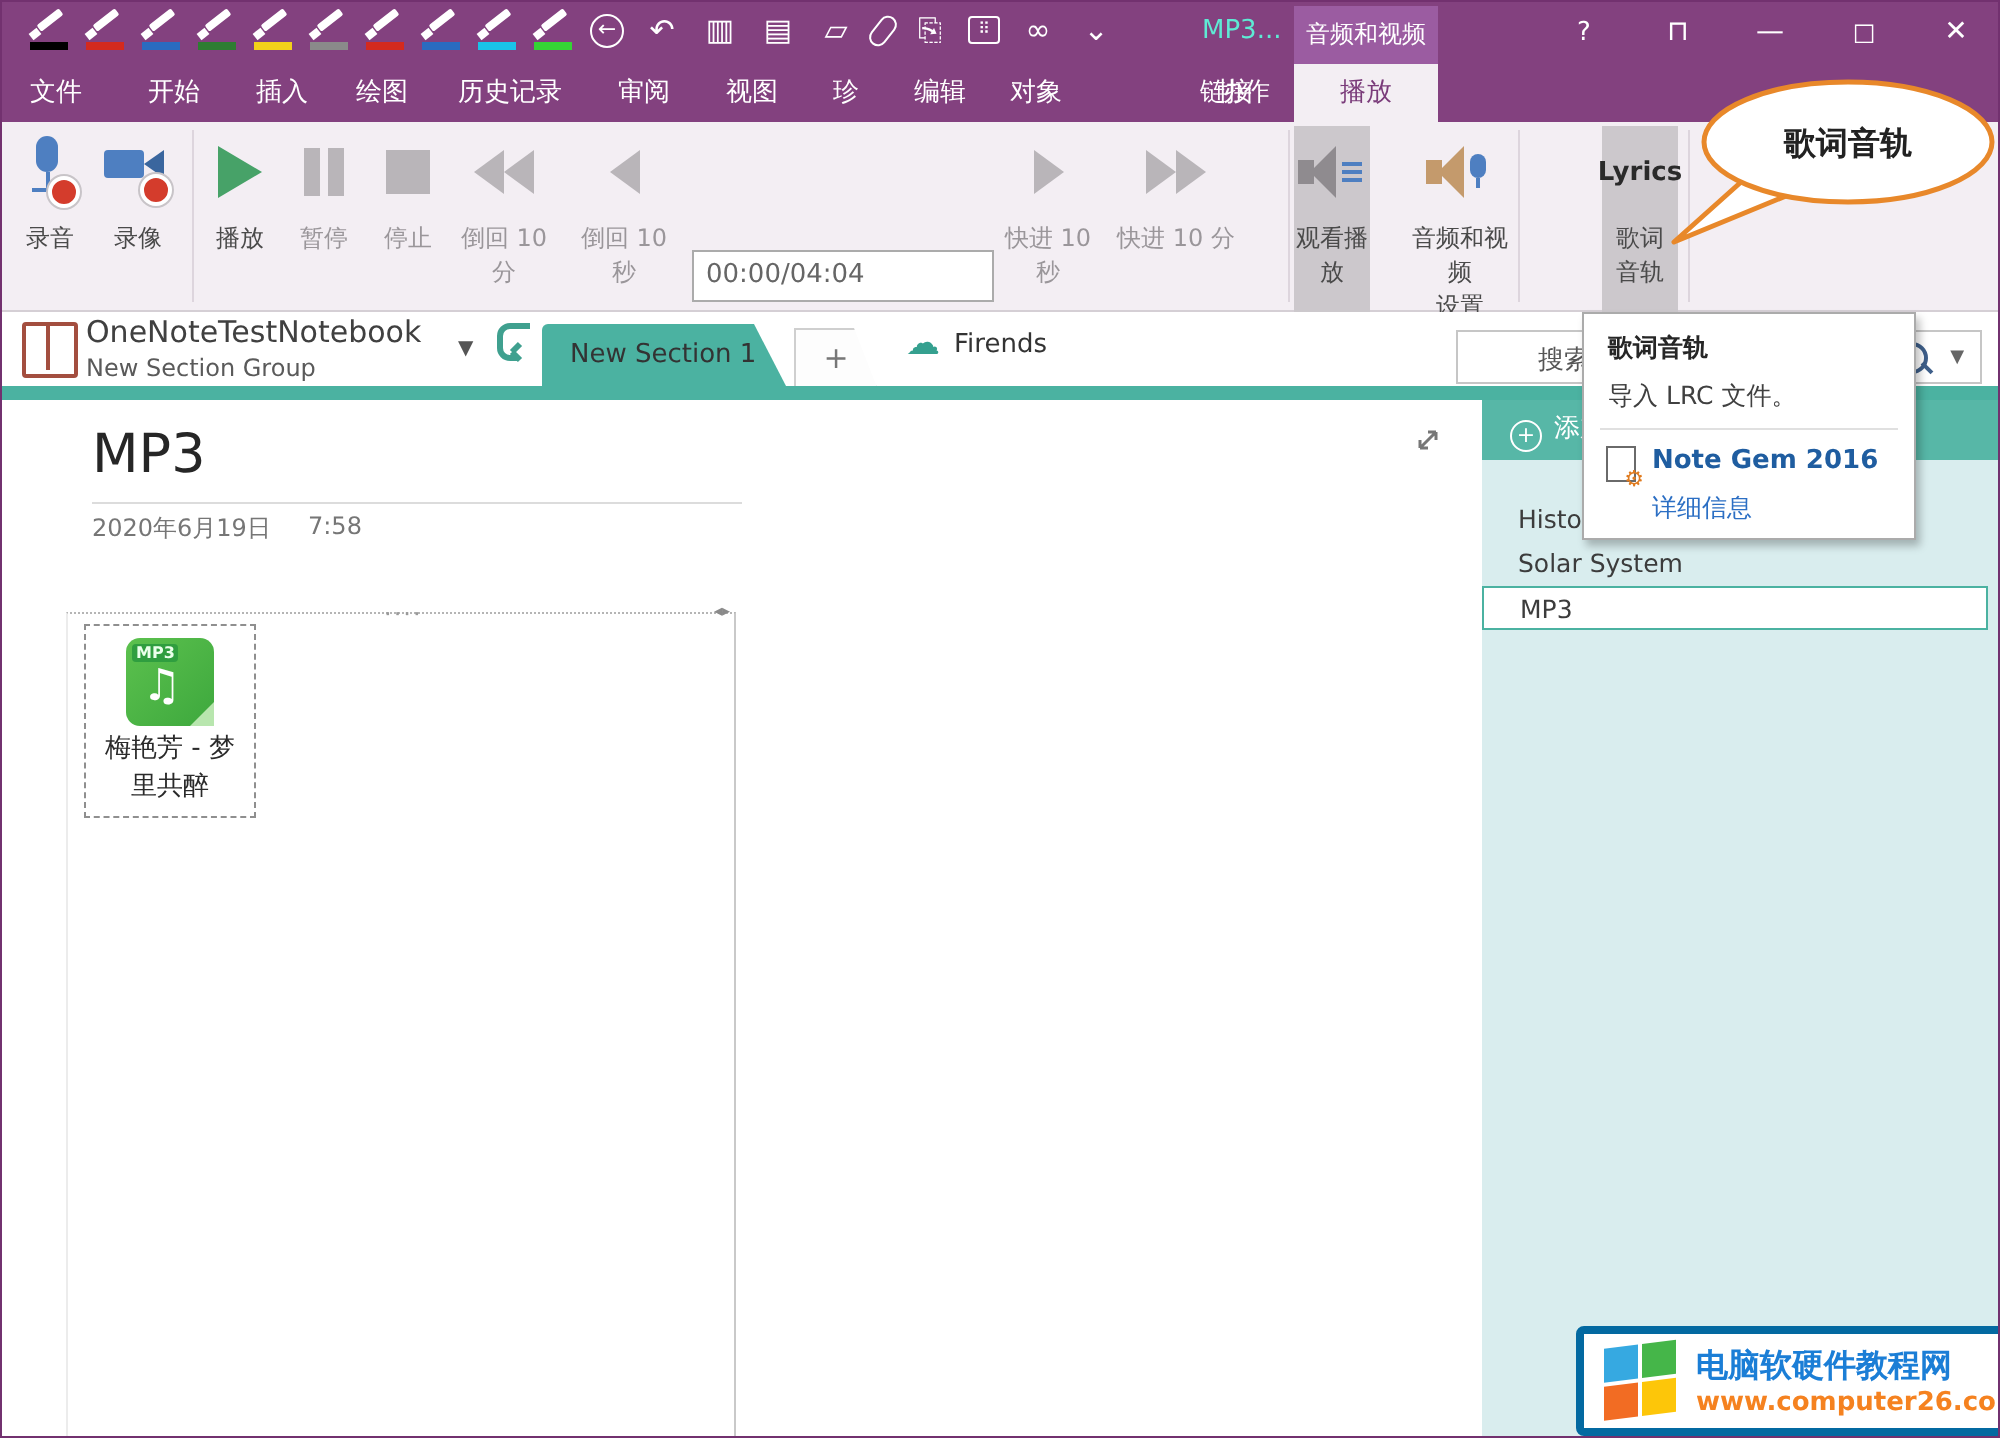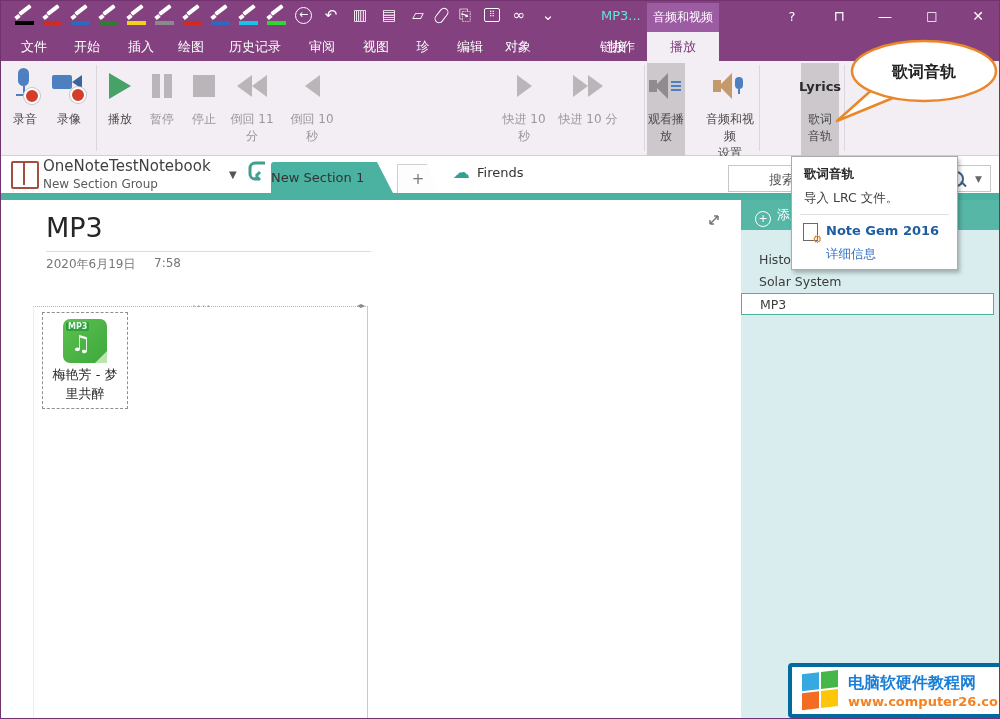--- a/index.html
+++ b/index.html
@@ -75,21 +75,21 @@
   #navbar{position:absolute;left:0;top:155px;width:100%;height:44px;background:#fff;}
   #nav-teal-line{position:absolute;left:0;top:37px;width:100%;height:7px;background:#4bb2a1;}
   .book{position:absolute;left:10px;top:5px;width:24px;height:24px;border:2px solid #a34e3f;border-radius:2px;background:#fff;}
   .book:before{content:"";position:absolute;left:10px;top:-2px;width:2px;height:24px;background:#a34e3f;}
   #nb-name{position:absolute;left:42px;top:1px;font-size:15px;color:#404040;}
   #nb-group{position:absolute;left:42px;top:21px;font-size:12px;color:#5a5a5a;}
   #nb-dd{position:absolute;left:228px;top:13px;font-size:10px;color:#555;}
   #nav-back{position:absolute;left:246px;top:4px;}
   #sec-tab{position:absolute;left:270px;top:6px;width:122px;height:31px;background:#4bb2a1;
       clip-path:polygon(0 0,calc(100% - 16px) 0,100% 100%,0 100%);border-radius:3px 0 0 0;
-      font-size:13px;color:#333;line-height:31px;text-align:left;box-sizing:border-box;}
+      font-size:13px;color:#333;line-height:31px;text-align:left;padding-left:14px;box-sizing:border-box;}
   #new-tab{position:absolute;left:396px;top:8px;width:40px;height:29px;background:#fdfdfd;border:1px solid #cfcfcf;
       clip-path:polygon(0 0,calc(100% - 12px) 0,100% 100%,0 100%);color:#777;font-size:15px;text-align:center;line-height:29px;}
   #sec2{position:absolute;left:452px;top:8px;font-size:13px;color:#333;display:flex;align-items:center;gap:7px;}
   #sec2 .cloud{color:#35a08f;font-size:17px;line-height:17px;}
   #searchbox{position:absolute;left:727px;top:9px;width:263px;height:27px;border:1px solid #c6c6c6;background:#fff;box-sizing:border-box;}
   #searchbox .ph{position:absolute;left:40px;top:5px;font-size:13px;color:#555;}
   #search-mag{position:absolute;right:26px;top:5px;width:12px;height:12px;border:2px solid #3e5f8a;border-radius:50%;}
   #search-mag:after{content:"";position:absolute;left:10px;top:10px;width:7px;height:2px;background:#3e5f8a;transform:rotate(45deg);}
   #search-dd{position:absolute;right:8px;top:8px;font-size:9px;color:#666;}
   
@@ -206,21 +206,21 @@
     <div id="win-title">MP3...</div>
     <div id="ctx-tab">音频和视频</div>
     <div class="caption-btn" style="left:768px;font-size:13px;">?</div>
     <div class="caption-btn" style="left:815px;">⊓</div>
     <div class="caption-btn" style="left:861px;">—</div>
     <div class="caption-btn" style="left:908px;font-size:12px;">□</div>
     <div class="caption-btn" style="left:954px;">✕</div>
   </div>
 
   <div id="tabrow">
-      <div class="rtab" style="left: 8px; width: 38px; text-align: right;">文件</div>
+      <div class="rtab" style="left: 8px; width: 38px;">文件</div>
       <div class="rtab" style="left: 66px; width: 40px;">开始</div>
       <div class="rtab" style="left: 120px; width: 40px;">插入</div>
       <div class="rtab" style="left: 170px; width: 40px;">绘图</div>
       <div class="rtab" style="left: 218px; width: 72px;">历史记录</div>
       <div class="rtab" style="left: 300px; width: 42px;">审阅</div>
       <div class="rtab" style="left: 354px; width: 42px;">视图</div>
       <div class="rtab" style="left: 408px; width: 28px;">珍</div>
       <div class="rtab" style="left: 448px; width: 42px;">编辑</div>
       <div class="rtab" style="left: 496px; width: 42px;">对象</div>
       <div class="rtab" style="left: 548px; width: 42px; margin-left: 43px;">链接</div>
@@ -271,28 +271,29 @@
       <div class="ric">
           <span class="stopsq"></span>
         </div>
       <div>停止</div>
     </div>
     <div class="rbtn disabled" style="left:222px;width:58px;">
       <div class="ric">
           <span class="tri l"></span>
           <span class="tri l"></span>
         </div>
-      <div>倒回 11 分</div>
+      <div>倒回 10 分</div>
     </div>
     <div class="rbtn disabled" style="left:282px;width:58px;">
       <div class="ric">
           <span class="tri l"></span>
         </div>
       <div>倒回 10 秒</div>
     </div>
+    <div id="timebox">00:00/04:04</div>
     <div class="rbtn disabled" style="left:494px;width:58px;">
       <div class="ric">
           <span class="tri r"></span>
         </div>
       <div>快进 10 秒</div>
     </div>
     <div class="rbtn disabled" style="left:556px;width:62px;">
       <div class="ric">
           <span class="tri r"></span>
           <span class="tri r"></span>

